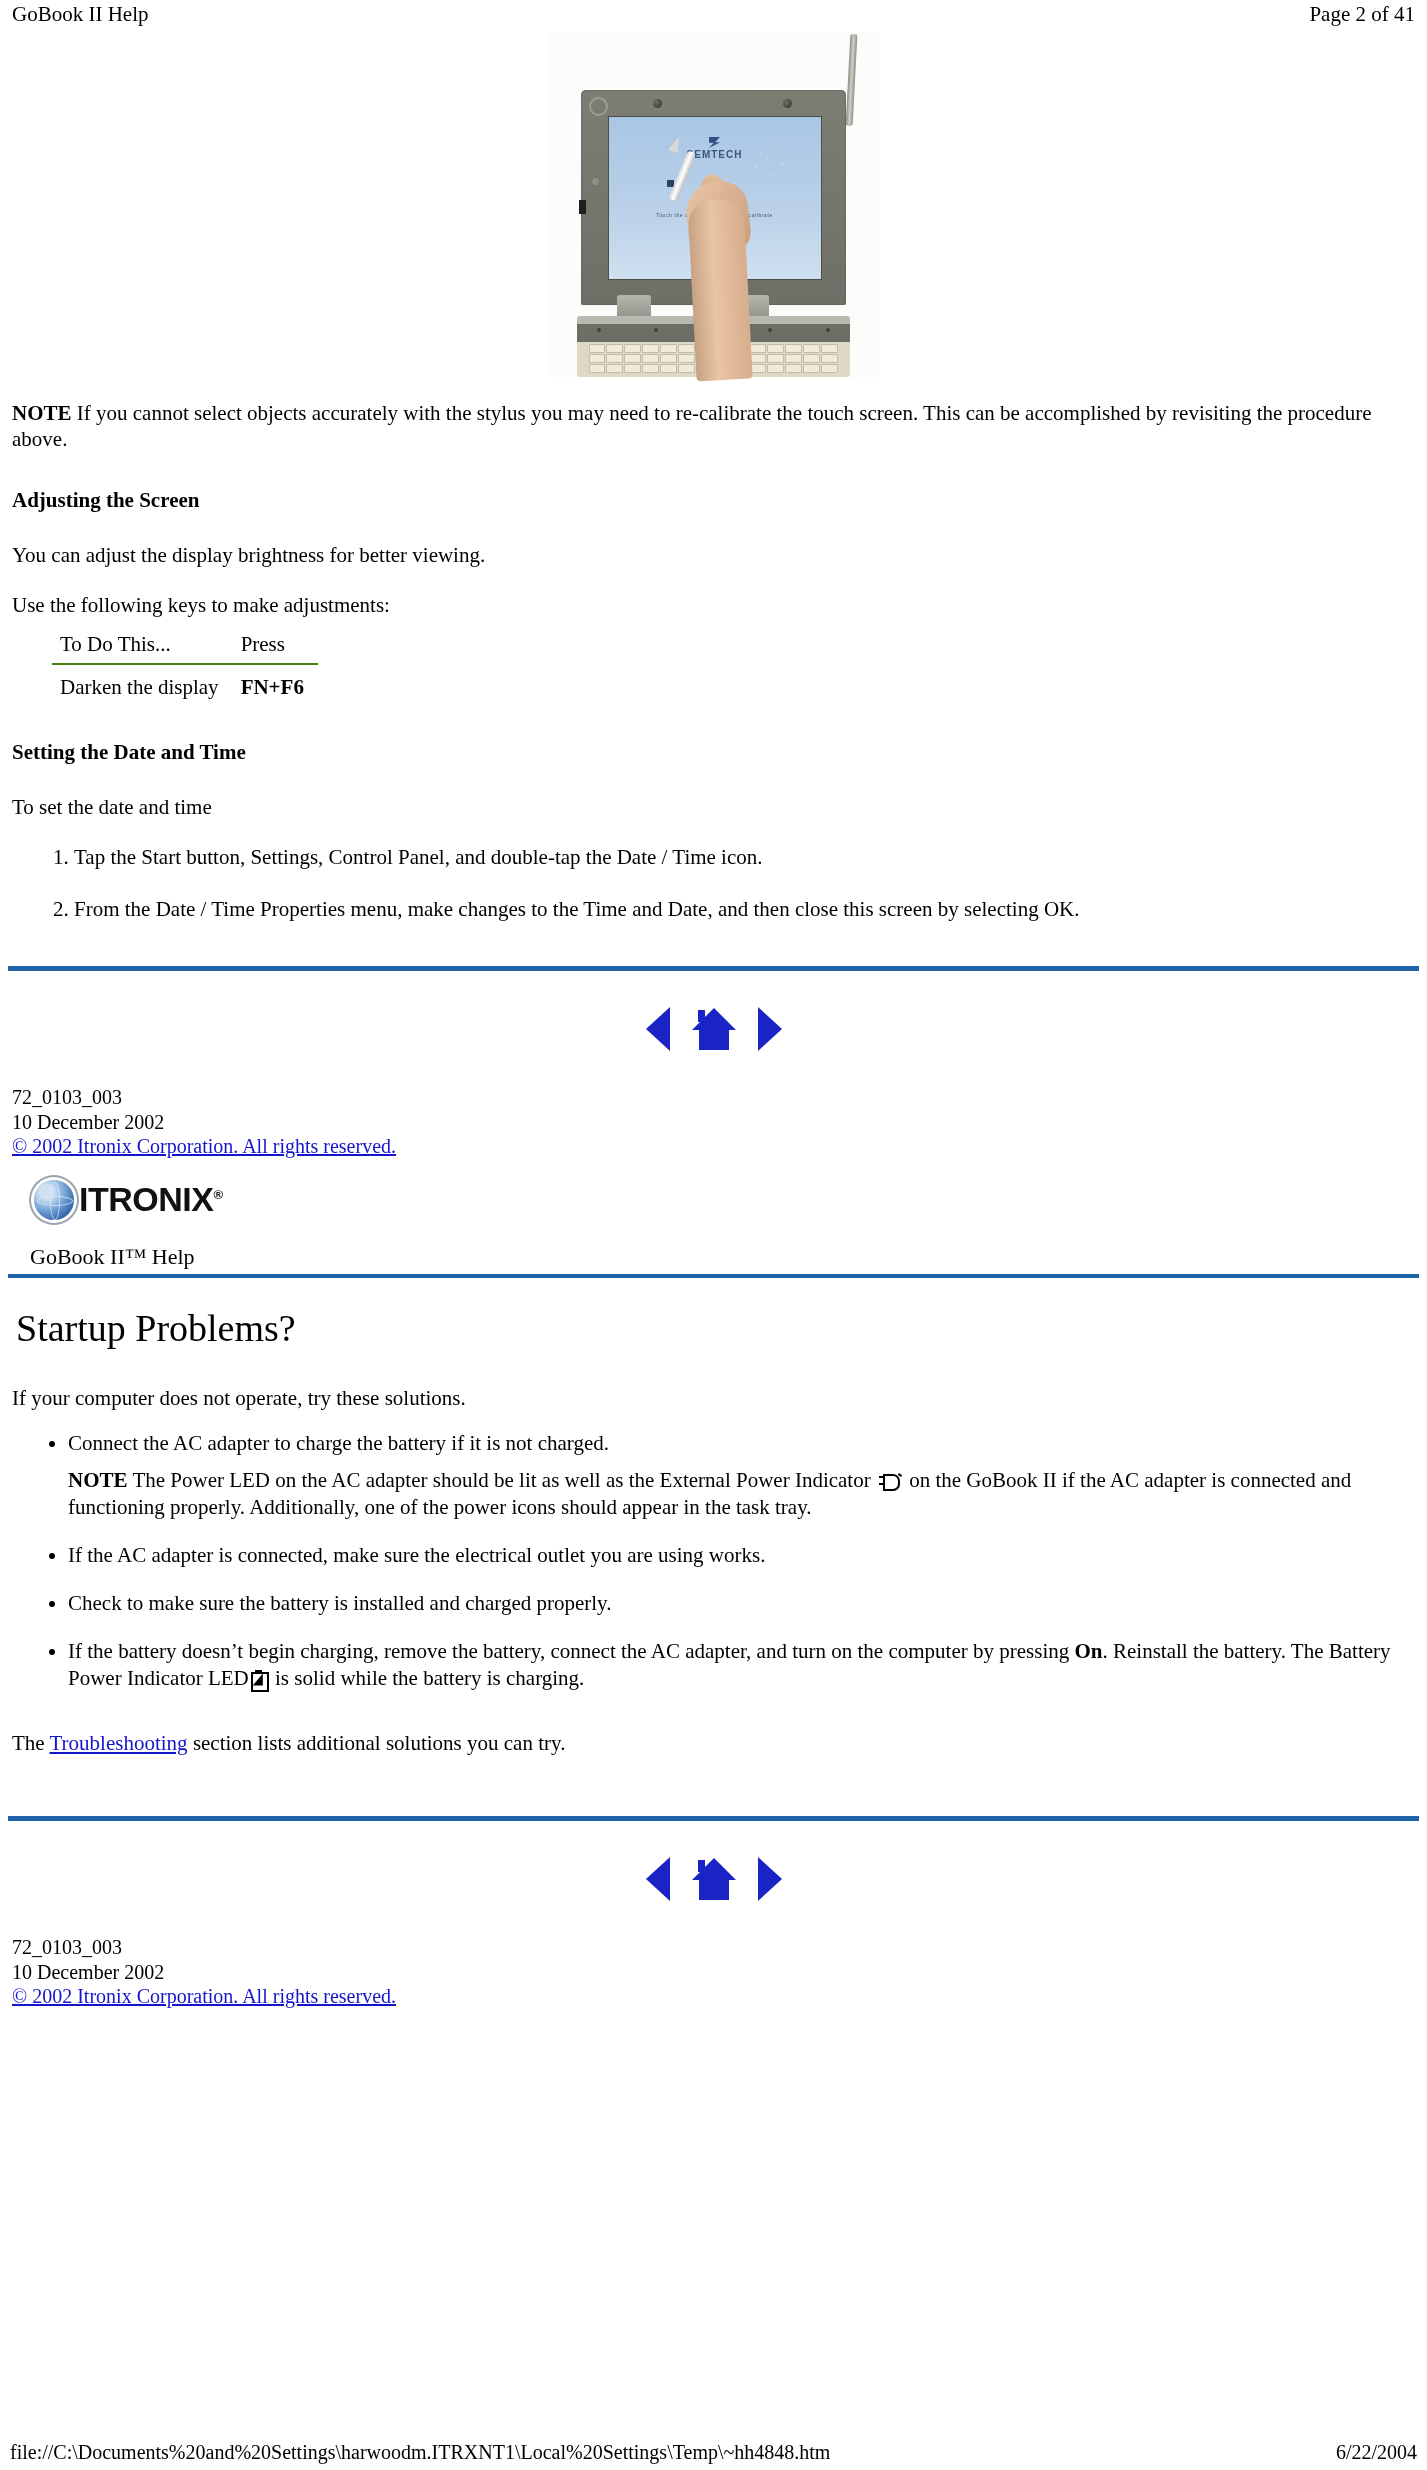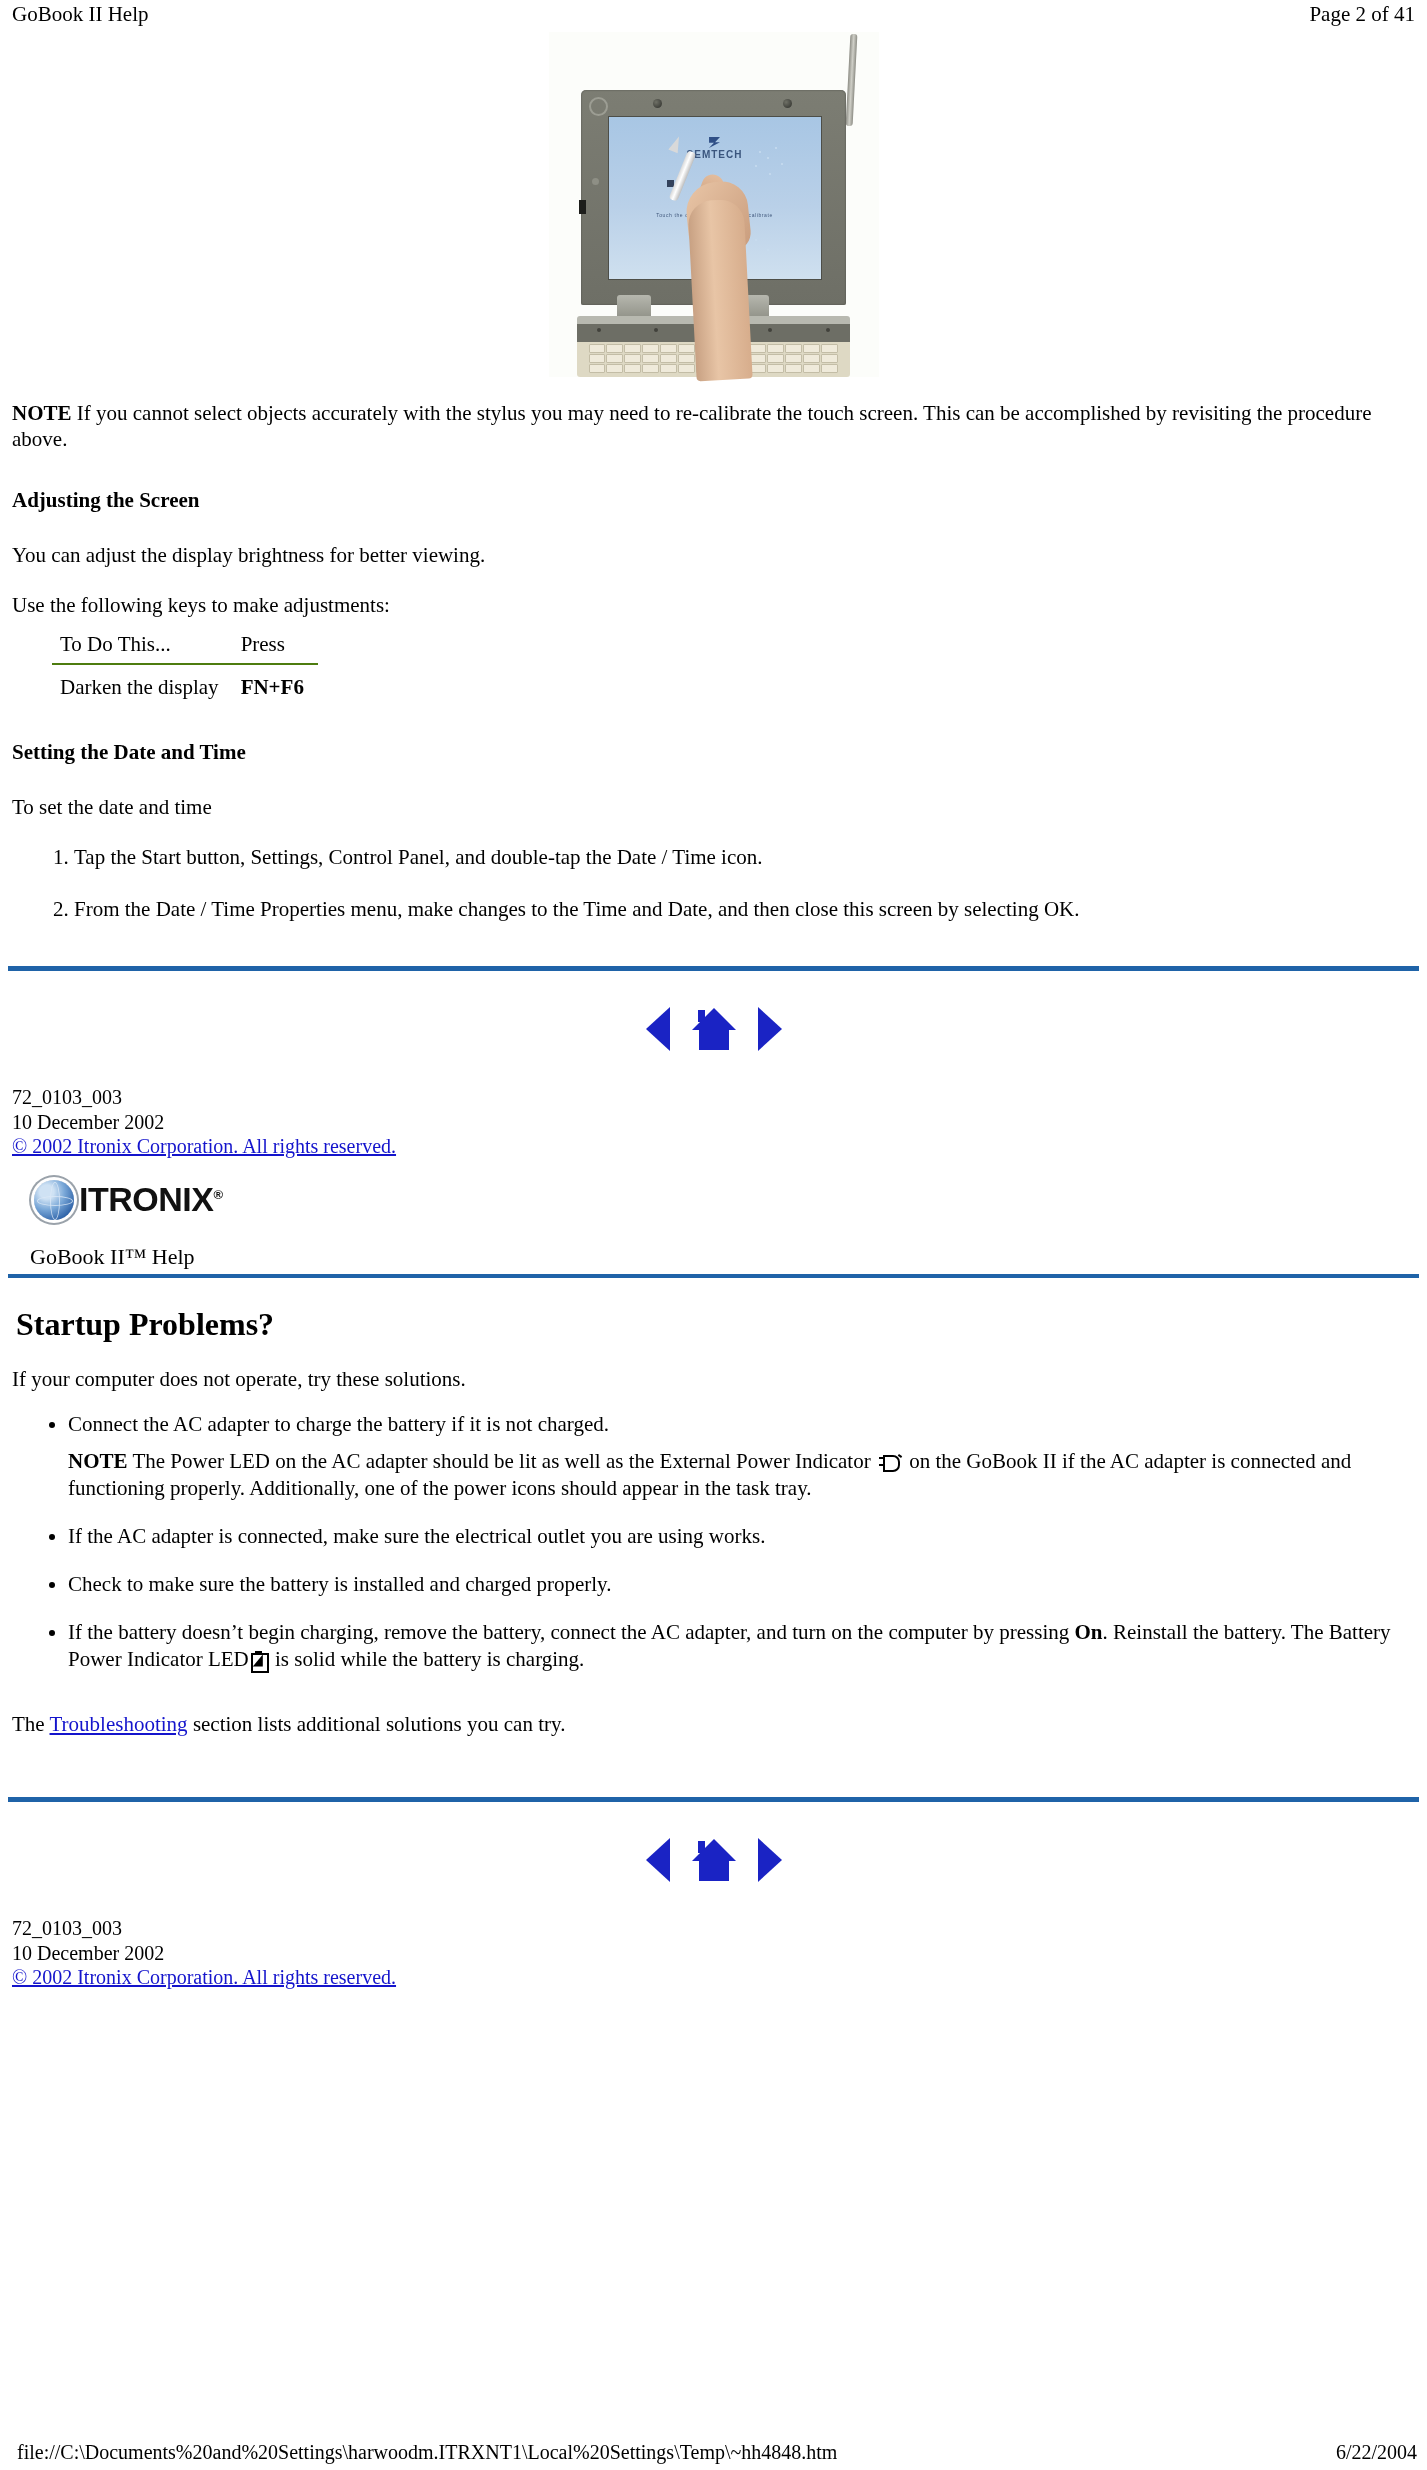--- a/index.html
+++ b/index.html
@@ -414,23 +414,23 @@
     font-size: 13px;
     vertical-align: super;
   }
   .helptitle {
     font-size: 22px;
     padding-left: 22px;
     margin-top: 24px;
     margin-bottom: 4px;
   }
   h1.section {
-    font-size: 32px;
-    font-weight: bold;
-    margin: 28px 0 0 4px;
+    font-size: 38px;
+    font-weight: normal;
+    margin: 28px 0 12px 4px;
   }
 
   
   .icon-power {
     display: inline-block;
     position: relative;
     width: 22px;
     height: 16px;
     vertical-align: -2px;
     margin: 0 3px;
@@ -479,21 +479,21 @@
     position: absolute;
     left: 2px; top: 4px;
     width: 10px; height: 12px;
     background: #000;
     clip-path: polygon(100% 0, 100% 100%, 0 100%);
   }
 
   
   .status-bar {
     position: absolute;
-    left: 7px; right: 0;
+    left: 0; right: 0;
     bottom: 6px;
     display: flex;
     justify-content: space-between;
     font-size: 20px;
     padding: 0 10px;
   }
 </style>
 </head>
 <body>
 

